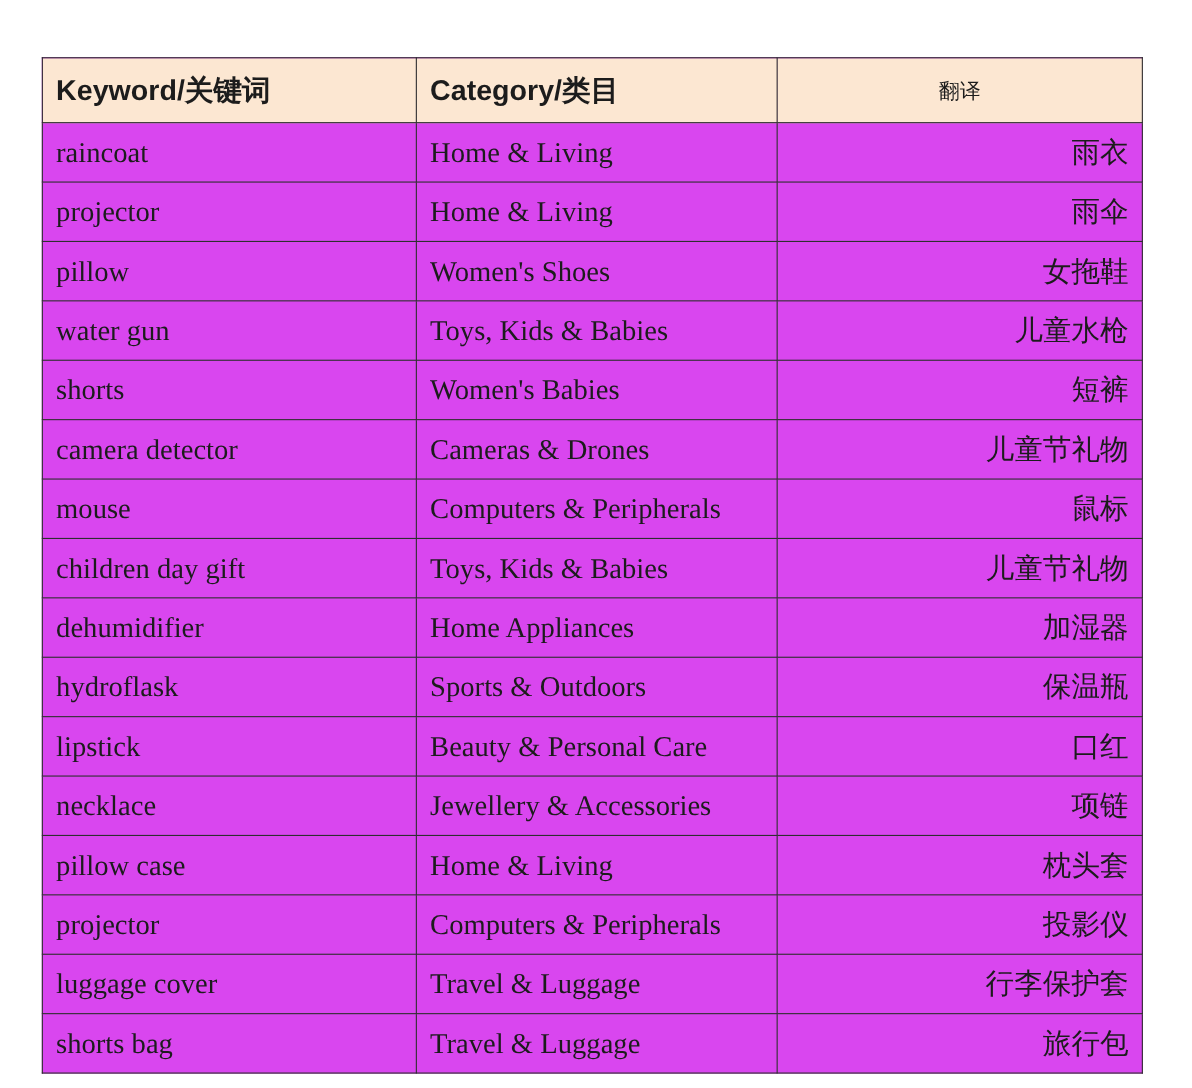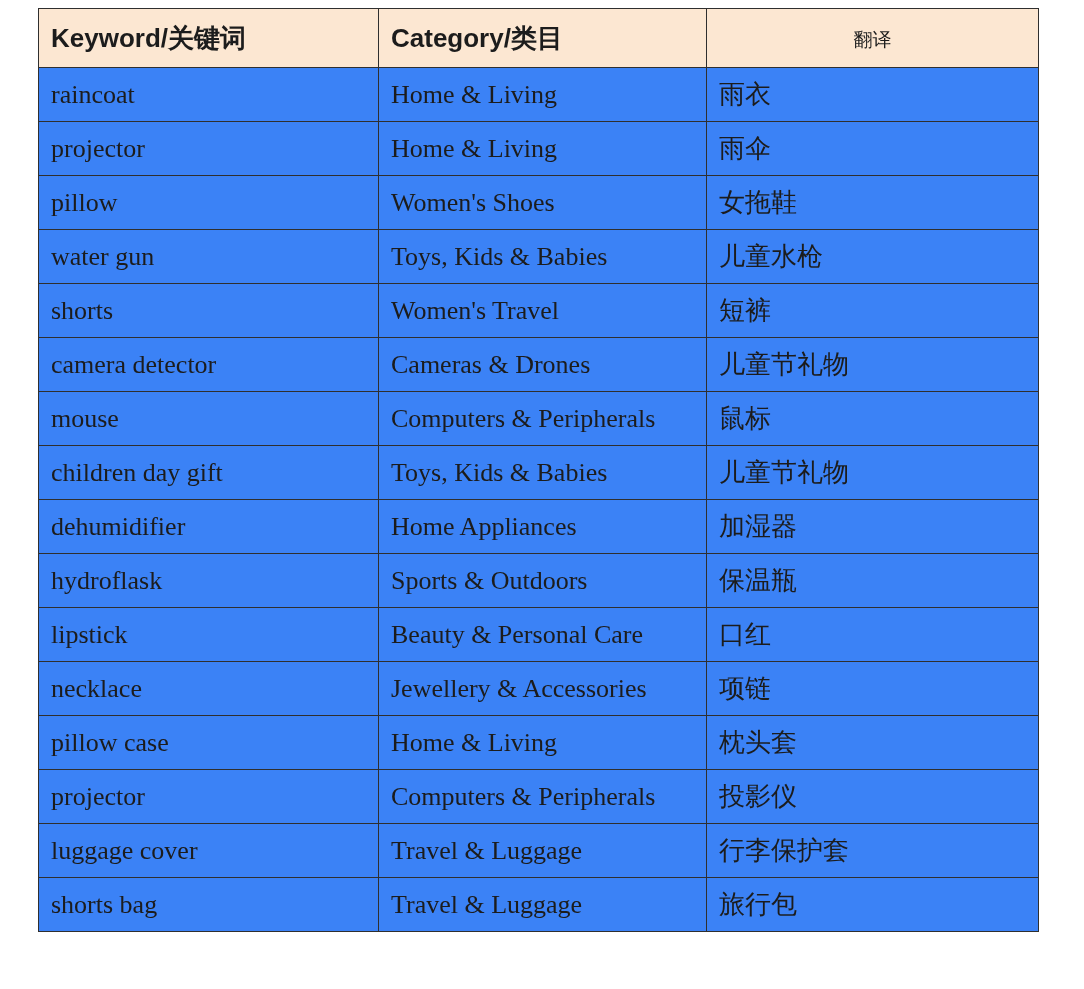--- a/index.html
+++ b/index.html
@@ -16,21 +16,22 @@
   .sheet {
     position: absolute;
     left: 38px;
     top: 8px;
     width: 1000px;
   }
   table.kw-table {
     border-collapse: collapse;
     table-layout: fixed;
     width: 1000px;
-    background: #3b82f6;
+    background: #d946ef;
+    margin-top: 44px;
   }
   table.kw-table col.c-keyword { width: 340px; }
   table.kw-table col.c-category { width: 328px; }
   table.kw-table col.c-translation { width: 332px; }
 
   table.kw-table th,
   table.kw-table td {
     border: 1px solid #2f2f2f;
     padding: 0;
     vertical-align: middle;
@@ -66,21 +67,21 @@
     line-height: 30px;
     font-family: Liberation Serif, serif;
   }
   .cell {
     padding: 0 12px;
     white-space: nowrap;
     overflow: hidden;
     text-overflow: ellipsis;
   }
   .cell.left { text-align: left; }
-  .cell.center { text-align: left; }
+  .cell.center { text-align: right; }
   .cell.zh { font-size: 26px; }
 </style>
 </head>
 <body>
 
 <div class="sheet">
   <table class="kw-table">
     <colgroup>
       <col class="c-keyword">
       <col class="c-category">
@@ -148,21 +149,21 @@
           </td>
           <td>
             <div class="cell center zh">儿童水枪</div>
           </td>
         </tr>
         <tr>
           <td>
             <div class="cell left">shorts</div>
           </td>
           <td>
-            <div class="cell left">Women's Travel</div>
+            <div class="cell left">Women's Babies</div>
           </td>
           <td>
             <div class="cell center zh">短裤</div>
           </td>
         </tr>
         <tr>
           <td>
             <div class="cell left">camera detector</div>
           </td>
           <td>

